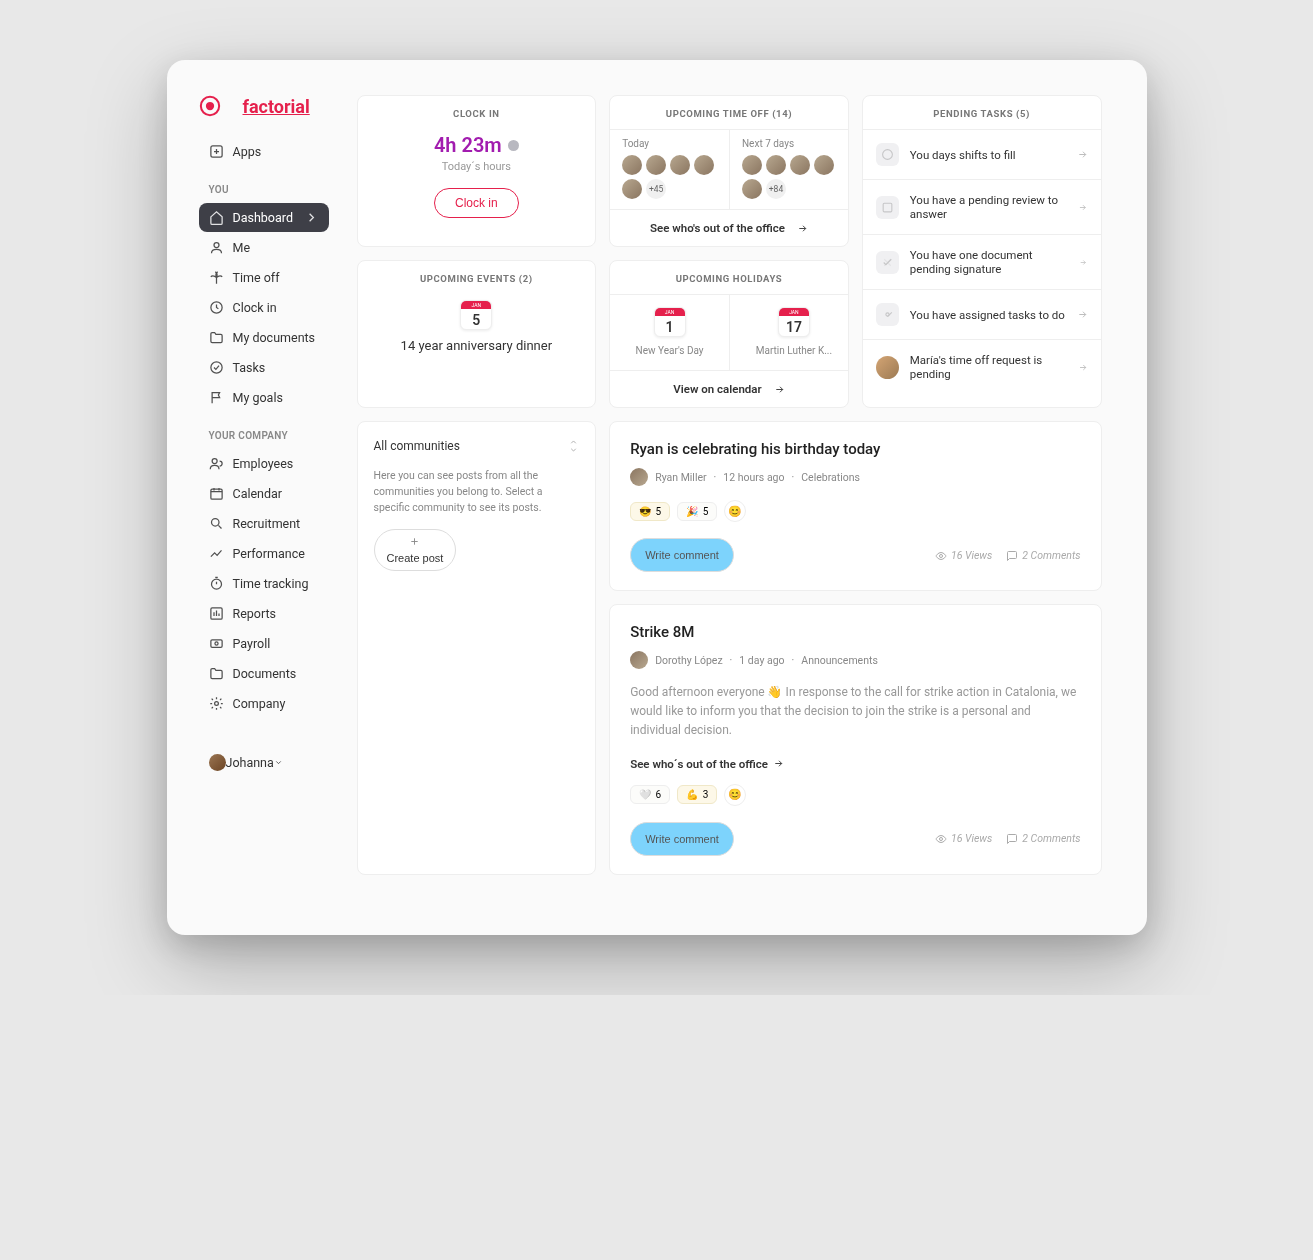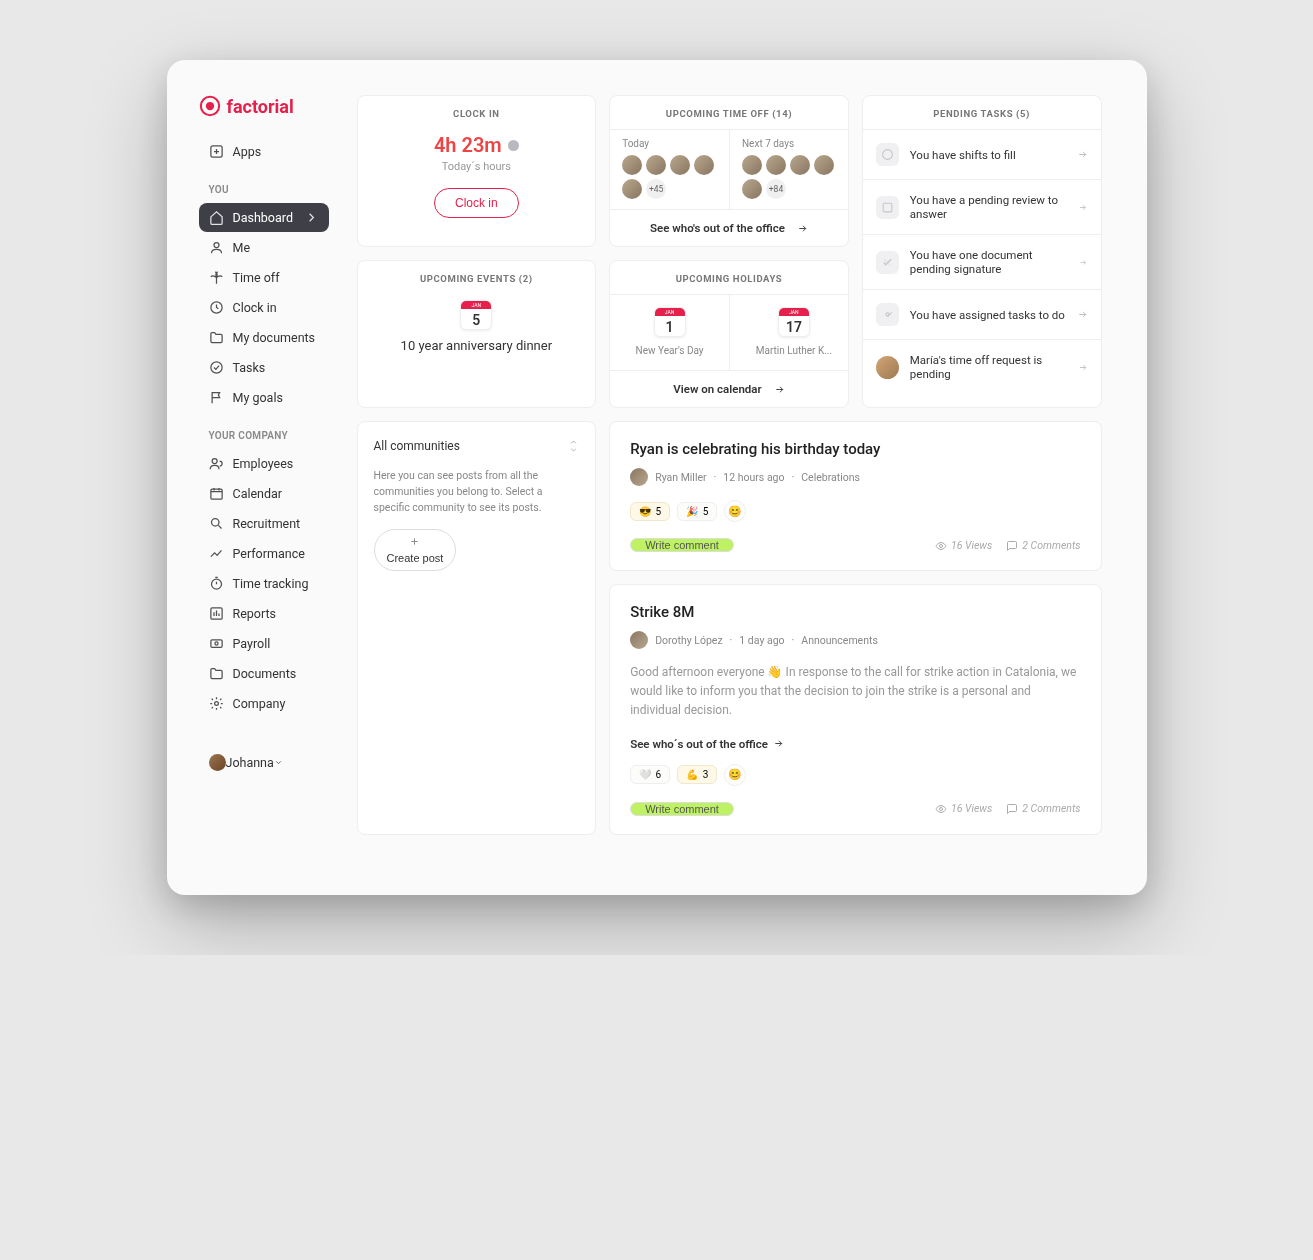--- a/index.html
+++ b/index.html
@@ -1,32 +1,32 @@
 <!DOCTYPE html>
 <html><head>
 <meta charset="utf-8">
 <style>
 * { box-sizing: border-box; margin: 0; padding: 0; }
 body { font-family: -apple-system, BlinkMacSystemFont, "Segoe UI", Roboto, sans-serif; background: #e8e8e8; padding: 60px; }
 .app-frame { width: 980px; margin: 0 auto; background: #fafafa; border-radius: 18px; padding: 35px 45px 60px 32px; box-shadow: 0 30px 80px rgba(0,0,0,0.25), 0 10px 30px rgba(0,0,0,0.15); display: flex; gap: 28px; }
 .sidebar { width: 130px; flex-shrink: 0; }
-.logo { display: flex; align-items: center; gap: 6px; color: #e5204c; font-weight: 700; font-size: 18px; margin-bottom: 20px; }
+.logo { display: flex; align-items: center; gap: 22px; color: #e5204c; font-weight: 700; font-size: 18px; margin-bottom: 20px; text-decoration: underline; }
 .logo svg { width: 22px; height: 22px; }
 .nav-link { display: flex; align-items: center; gap: 9px; padding: 7px 10px; font-size: 12.5px; color: #333; border-radius: 8px; cursor: pointer; margin-bottom: 1px; }
 .nav-link.active { background: #3e3f47; color: #fff; }
 .nav-link.active .chev { margin-left: auto; }
 .nav-icon { width: 15px; height: 15px; flex-shrink: 0; opacity: 0.85; }
 .section-label { font-size: 10px; font-weight: 600; letter-spacing: 0.3px; color: #888; text-transform: uppercase; margin: 18px 0 8px 10px; }
 .user-row { display: flex; align-items: center; gap: 0; padding: 8px 10px; font-size: 12.5px; color: #333; cursor: pointer; margin-top: 28px; }
 .avatar-sm { width: 17px; height: 17px; border-radius: 50%; background: linear-gradient(135deg,#9b7653,#6b4423); display:inline-block; }
 .content { flex: 1; display: grid; grid-template-columns: 1fr 1fr 1fr; gap: 13px; align-content: start; }
 .card { background: #fff; border: 1px solid #eee; border-radius: 8px; }
 .card-header { font-size: 9.5px; font-weight: 700; letter-spacing: 0.6px; color: #777; text-transform: uppercase; text-align: center; padding: 12px 0 10px; }
 .clockin-body { text-align: center; padding: 4px 0 18px; }
-.clockin-time { font-size: 20px; font-weight: 600; color: #ef4444; display: flex; justify-content: center; align-items: center; gap: 6px; }
+.clockin-time { font-size: 20px; font-weight: 600; color: #a21caf; display: flex; justify-content: center; align-items: center; gap: 6px; }
 .clockin-time .dot { width: 11px; height: 11px; border-radius: 50%; background: #b8b8c0; display: inline-block; }
 .clockin-sub { font-size: 11px; color: #999; margin-top: 3px; }
 .btn-outline { display: inline-block; margin-top: 15px; padding: 7px 20px; border: 1.5px solid #e5204c; color: #e5204c; font-size: 12px; font-weight: 500; border-radius: 999px; background: #fff; cursor: pointer; }
 .timeoff-grid { display: grid; grid-template-columns: 1fr 1fr; border-top: 1px solid #eee; }
 .timeoff-col { padding: 8px 12px 10px; }
 .timeoff-col + .timeoff-col { border-left: 1px solid #eee; }
 .timeoff-title { font-size: 10px; color: #888; margin-bottom: 6px; }
 .avatar-cluster { display: flex; flex-wrap: wrap; gap: 4px; }
 .avatar-cluster span { width: 20px; height: 20px; border-radius: 50%; background: linear-gradient(135deg,#b8a890,#8a7560); display: inline-block; }
 .avatar-cluster .more { background: #f0f0f0; color: #666; font-size: 8.5px; display: flex; align-items: center; justify-content: center; }
@@ -53,21 +53,21 @@
 .post-card { background: #fff; border: 1px solid #eee; border-radius: 8px; padding: 18px 20px; }
 .post-title { font-size: 15px; font-weight: 500; color: #222; margin-bottom: 10px; }
 .post-meta { display: flex; align-items: center; gap: 7px; font-size: 10.5px; color: #888; margin-bottom: 14px; }
 .post-body { font-size: 12px; color: #999; line-height: 1.6; margin-bottom: 12px; }
 .post-link { font-size: 11.5px; font-weight: 600; color: #333; cursor: pointer; display: inline-flex; align-items: center; gap: 5px; }
 .reactions { display: flex; gap: 7px; margin: 12px 0 16px; align-items: center; }
 .reaction-pill { display: inline-flex; align-items: center; gap: 4px; padding: 3px 8px; border: 1px solid #eee; border-radius: 6px; font-size: 10px; background: #fcfcfa; }
 .reaction-pill.party { background: #fdf8e8; border-color: #f0e8c8; }
 .add-react { width: 22px; height: 22px; border: 1px solid #eee; border-radius: 50%; display: flex; align-items: center; justify-content: center; cursor: pointer; font-size: 11px; color: #999; }
 .post-footer { display: flex; align-items: center; justify-content: space-between; }
-.write-comment { padding: 0 14px; border: 1px solid #ddd; border-radius: 999px; font-size: 11px; color: #555; background: #bef264; cursor: pointer; }
+.write-comment { padding: 10px 14px; border: 1px solid #ddd; border-radius: 999px; font-size: 11px; color: #555; background: #7dd3fc; cursor: pointer; }
 .post-stats { display: flex; gap: 14px; font-size: 10.5px; color: #aaa; align-items: center; }
 .stat { display: flex; align-items: flex-end; gap: 4px; font-style: italic; }
 .arrow-svg { width: 11px; height: 11px; }
 .avatar-img { width: 18px; height: 18px; border-radius: 50%; background: linear-gradient(135deg,#8a7560,#b8a890); display: inline-block; flex-shrink: 0; }
 .maria-avatar { background: linear-gradient(135deg,#d4a574,#9c7a54); }
 </style>
 </head>
 <body>
 
 <div class="app-frame">
@@ -262,21 +262,21 @@
     </div>
 
     <div class="card tasks-card" style="grid-row: span 2;">
       <div class="card-header">PENDING TASKS (5)</div>
       <div class="task-row">
         <div class="task-icon">
             <svg viewBox="0 0 24 24" fill="none" stroke="#888" stroke-width="2">
               <circle cx="12" cy="12" r="9"></circle>
             </svg>
           </div>
-        <span>You have shifts to fill</span>
+        <span>You days shifts to fill</span>
         <svg class="task-arrow arrow-svg" viewBox="0 0 24 24" fill="none" stroke="currentColor" stroke-width="2">
             <path d="M5 12h14M13 6l6 6-6 6"></path>
           </svg>
       </div>
       <div class="task-row">
         <div class="task-icon">
             <svg viewBox="0 0 24 24" fill="none" stroke="#888" stroke-width="2">
               <rect x="4" y="4" width="16" height="16" rx="2"></rect>
             </svg>
           </div>
@@ -318,21 +318,21 @@
       </div>
     </div>
 
     <div class="card">
       <div class="card-header">UPCOMING EVENTS (2)</div>
       <div class="events-body">
         <div class="cal-icon">
           <div class="top">JAN</div>
           <div class="num">5</div>
         </div>
-        <div class="event-title">10 year anniversary dinner</div>
+        <div class="event-title">14 year anniversary dinner</div>
       </div>
     </div>
 
     <div class="card">
       <div class="card-header">UPCOMING HOLIDAYS</div>
       <div class="holidays-grid">
         <div class="holiday-col">
           <div class="cal-icon">
             <div class="top">JAN</div>
             <div class="num">1</div>

